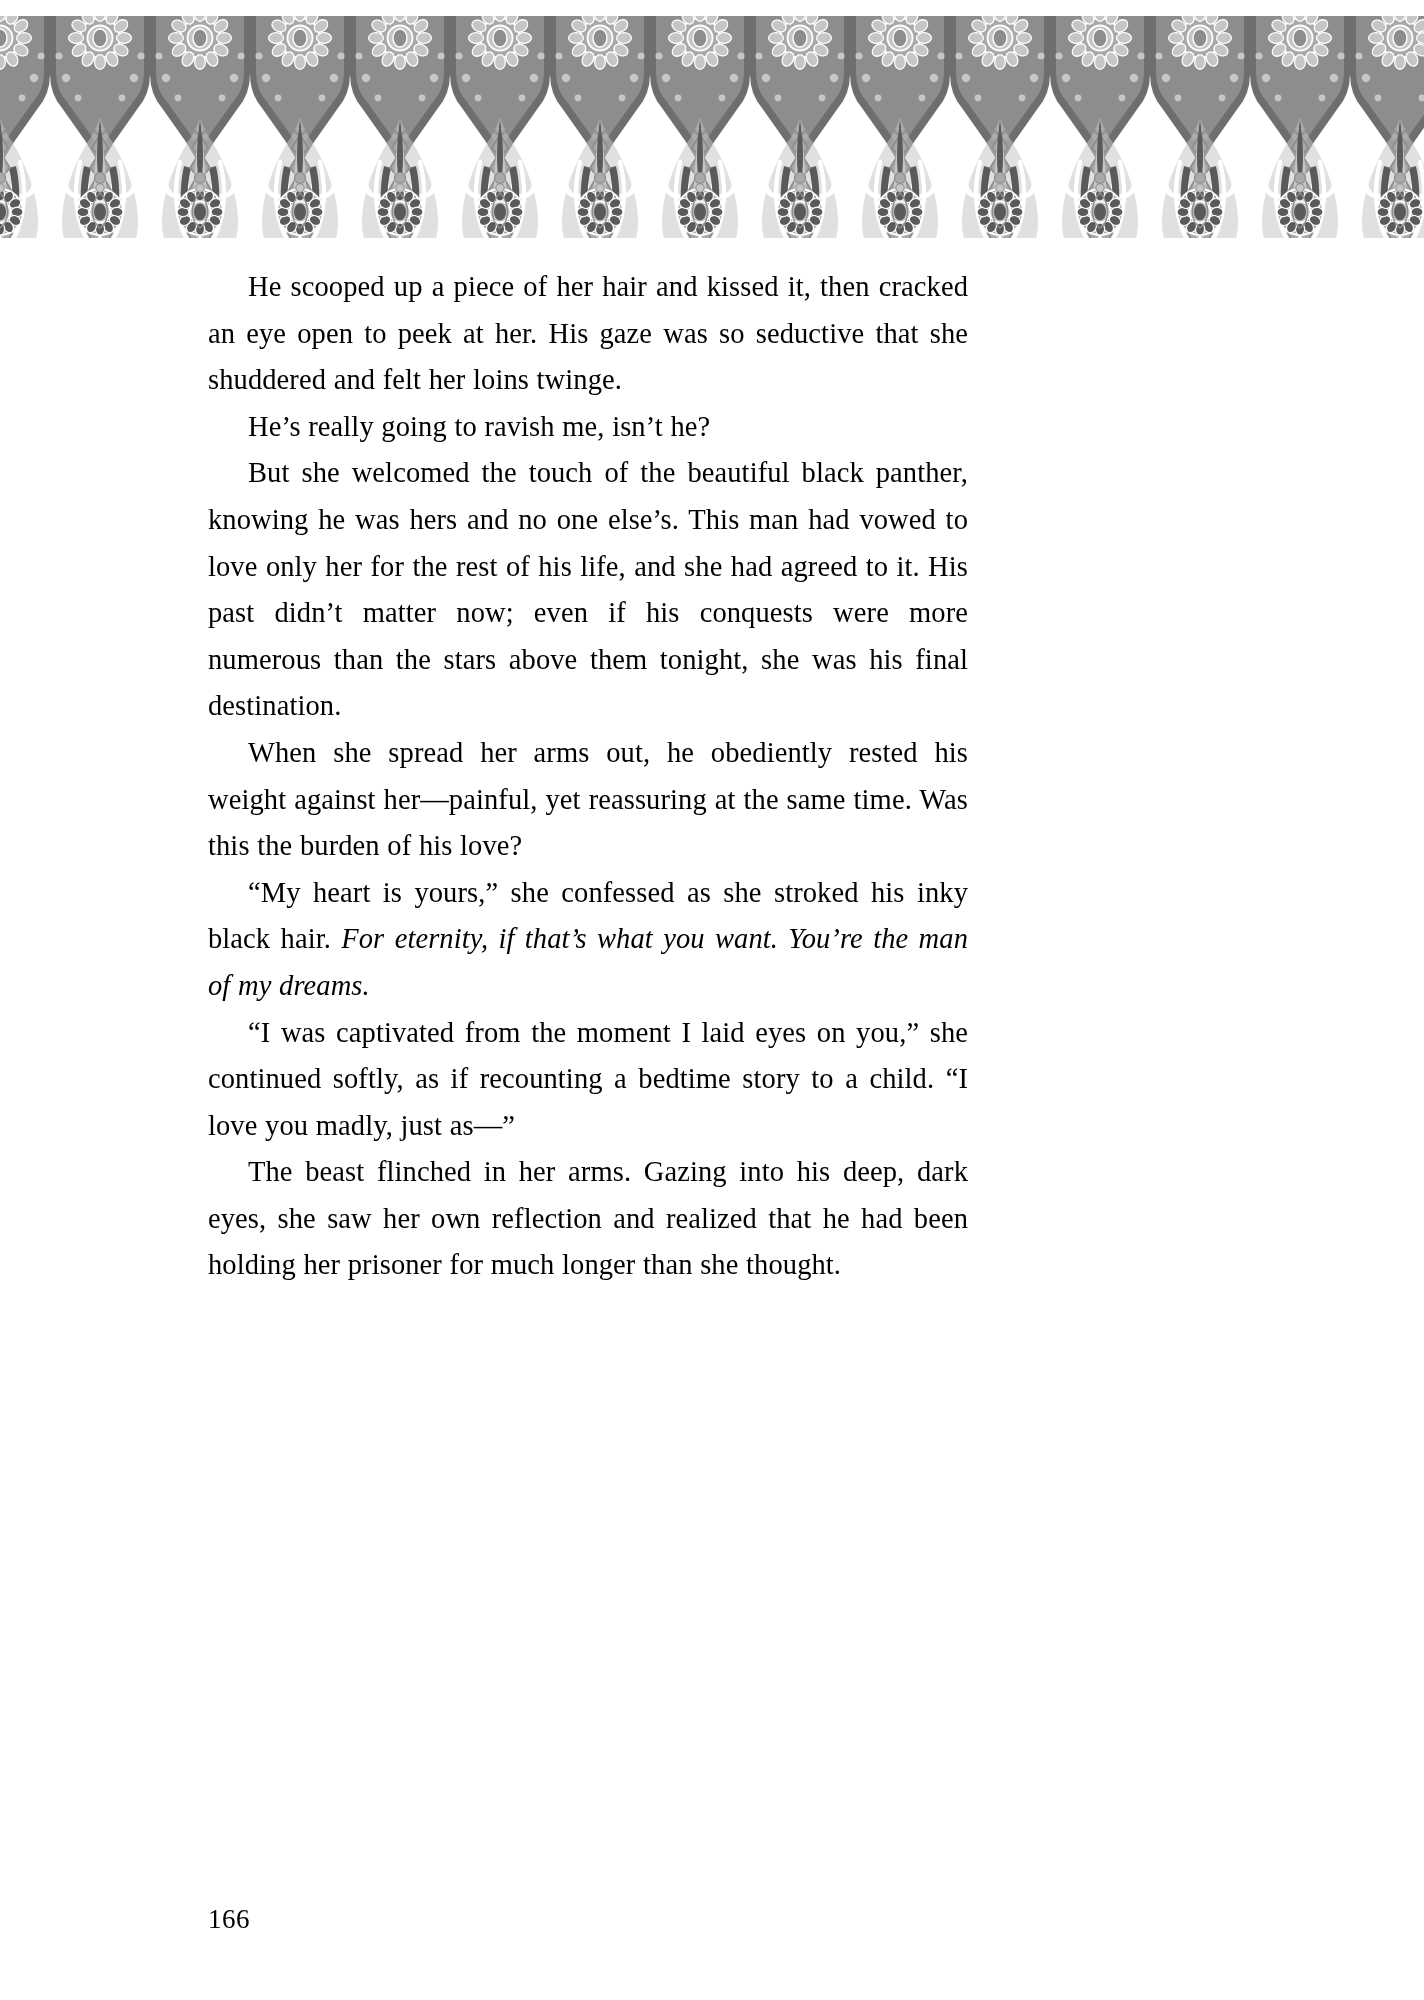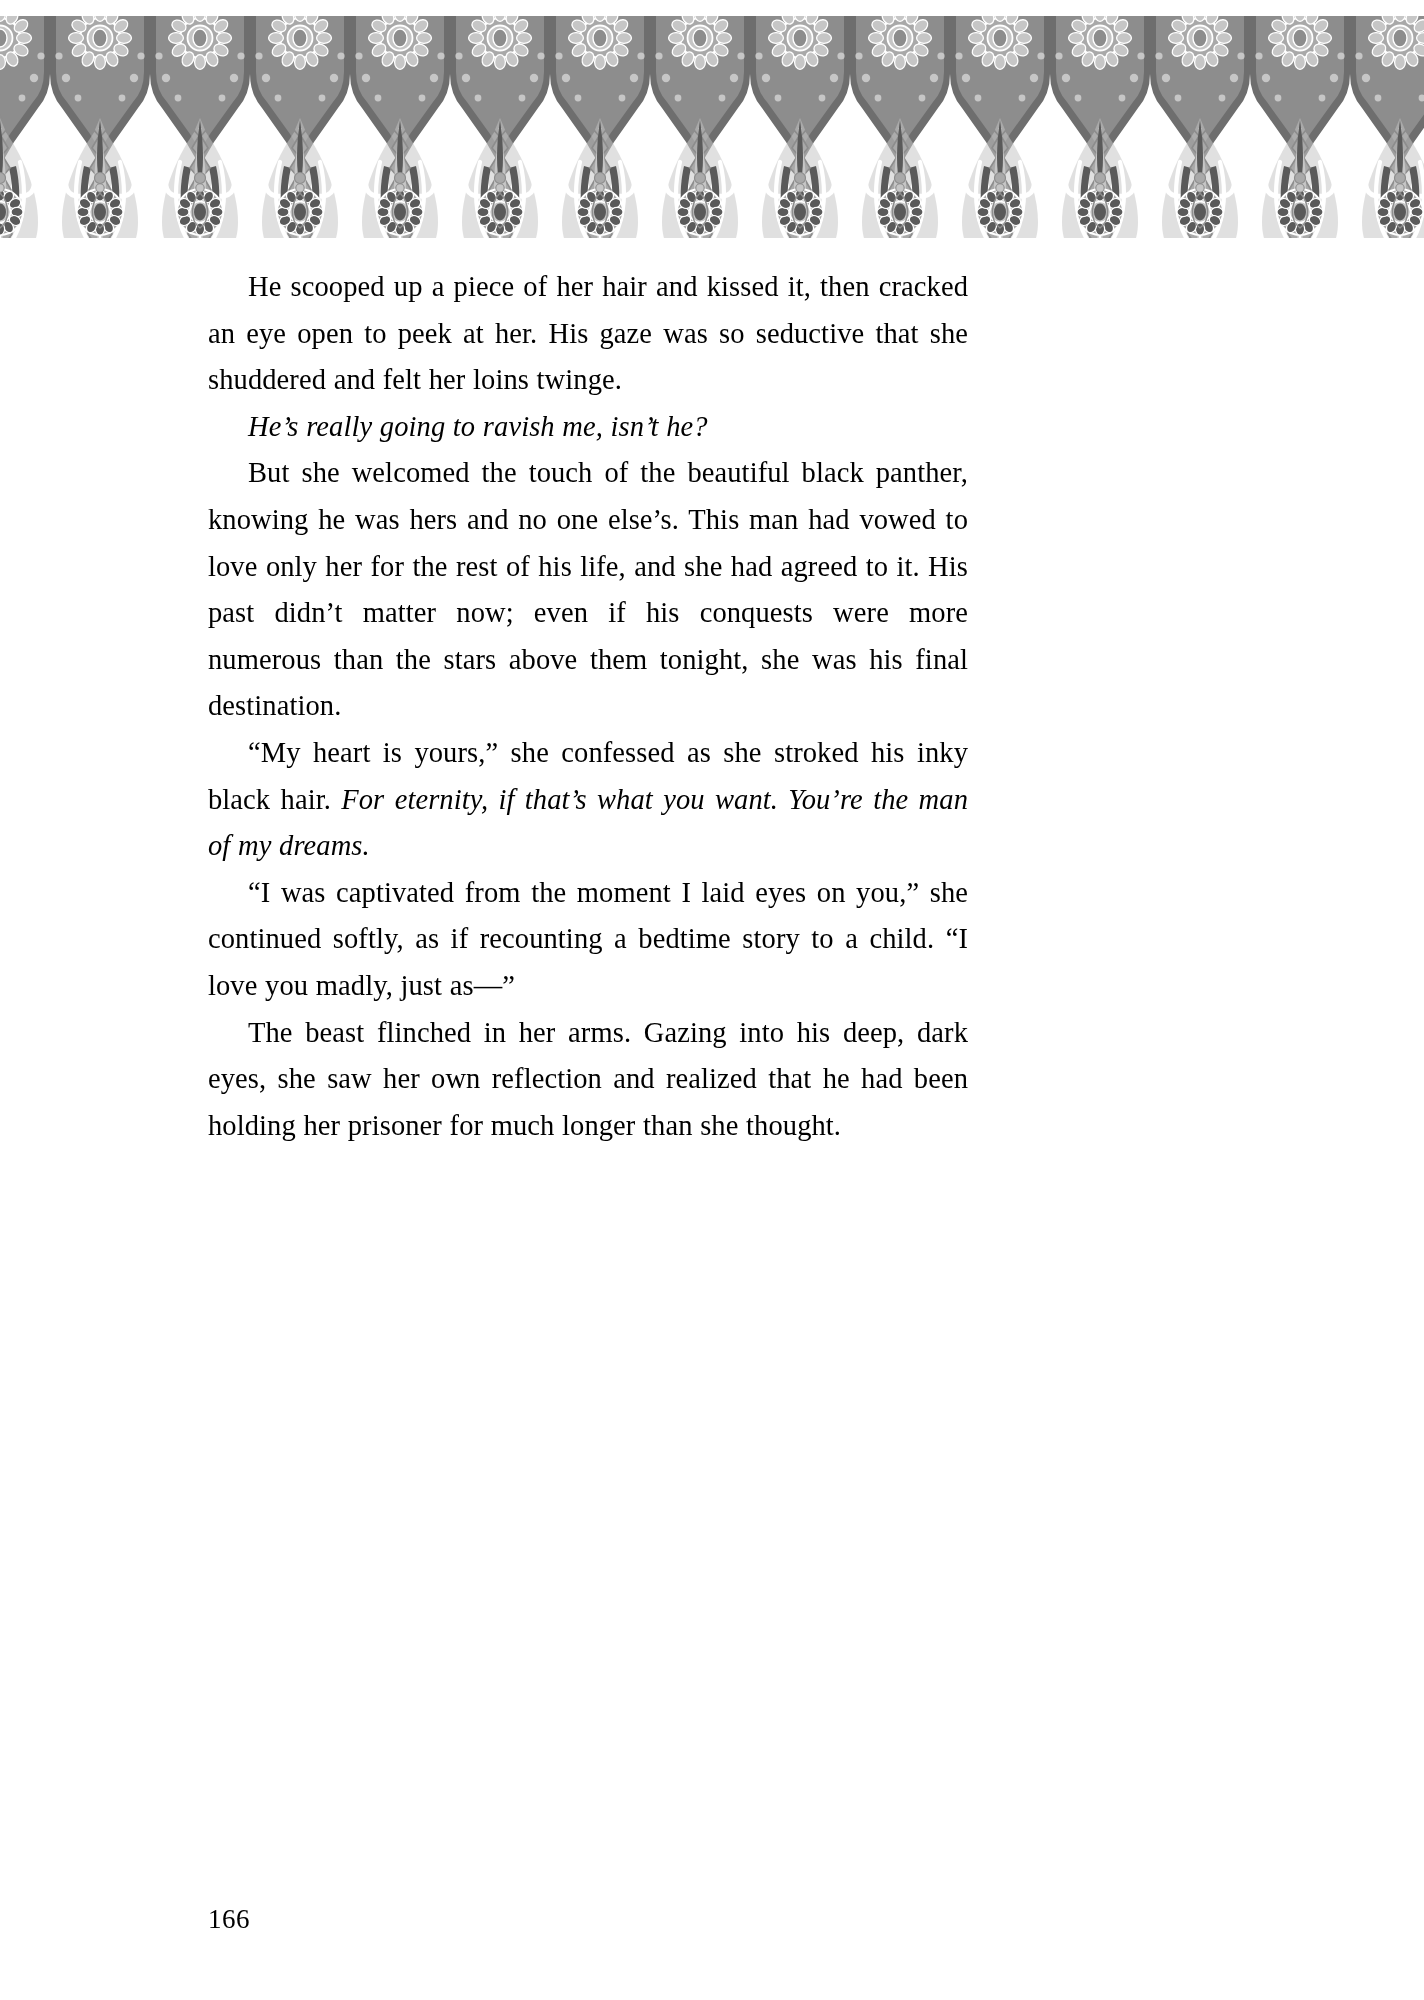--- a/index.html
+++ b/index.html
@@ -44,21 +44,20 @@
     line-height: 46.6px;
     text-align: justify;
     text-indent: 40px;
     letter-spacing: 0.1px;
     word-spacing: 0.4px;
     hyphens: manual;
     -webkit-hyphens: manual;
   }
   .para em, .para i { font-style: italic; }
   .para-italic {
-    font-style: italic;
   }
   
   .para.stretch-last {
     text-align-last: justify;
   }
 
   
   .folio {
     position: absolute;
     left: 208px;
@@ -218,20 +217,21 @@
   </div>
 
   <div class="text-block">
 
     <p class="para">He scooped up a piece of her hair and kissed it, then cracked an eye open to peek at her. His gaze was so seductive that she shuddered and felt her loins twinge.</p>
 
     <p class="para para-italic">He’s really going to ravish me, isn’t he?</p>
 
     <p class="para">But she welcomed the touch of the beautiful black panther, knowing he was hers and no one else’s. This man had vowed to love only her for the rest of his life, and she had agreed to it. His past didn’t matter now; even if his conquests were more numerous than the stars above them tonight, she was his final destination.</p>
 
+    <p class="para">When she spread her arms out, he obediently rested his weight against her—painful, yet reassuring at the same time. Was this the burden of his love?</p>
 
     <p class="para"><span>“My heart is yours,” she confessed as she stroked his inky black hair. </span><em>For eternity, if that’s what you want. You’re the man of my dreams.</em></p>
 
     <p class="para">“I was captivated from the moment I laid eyes on you,” she continued softly, as if recounting a bedtime story to a child. “I love you madly, just as—”</p>
 
     <p class="para">The beast flinched in her arms. Gazing into his deep, dark eyes, she saw her own reflection and realized that he had been holding her prisoner for much longer than she thought.</p>
 
 
   </div>
 

